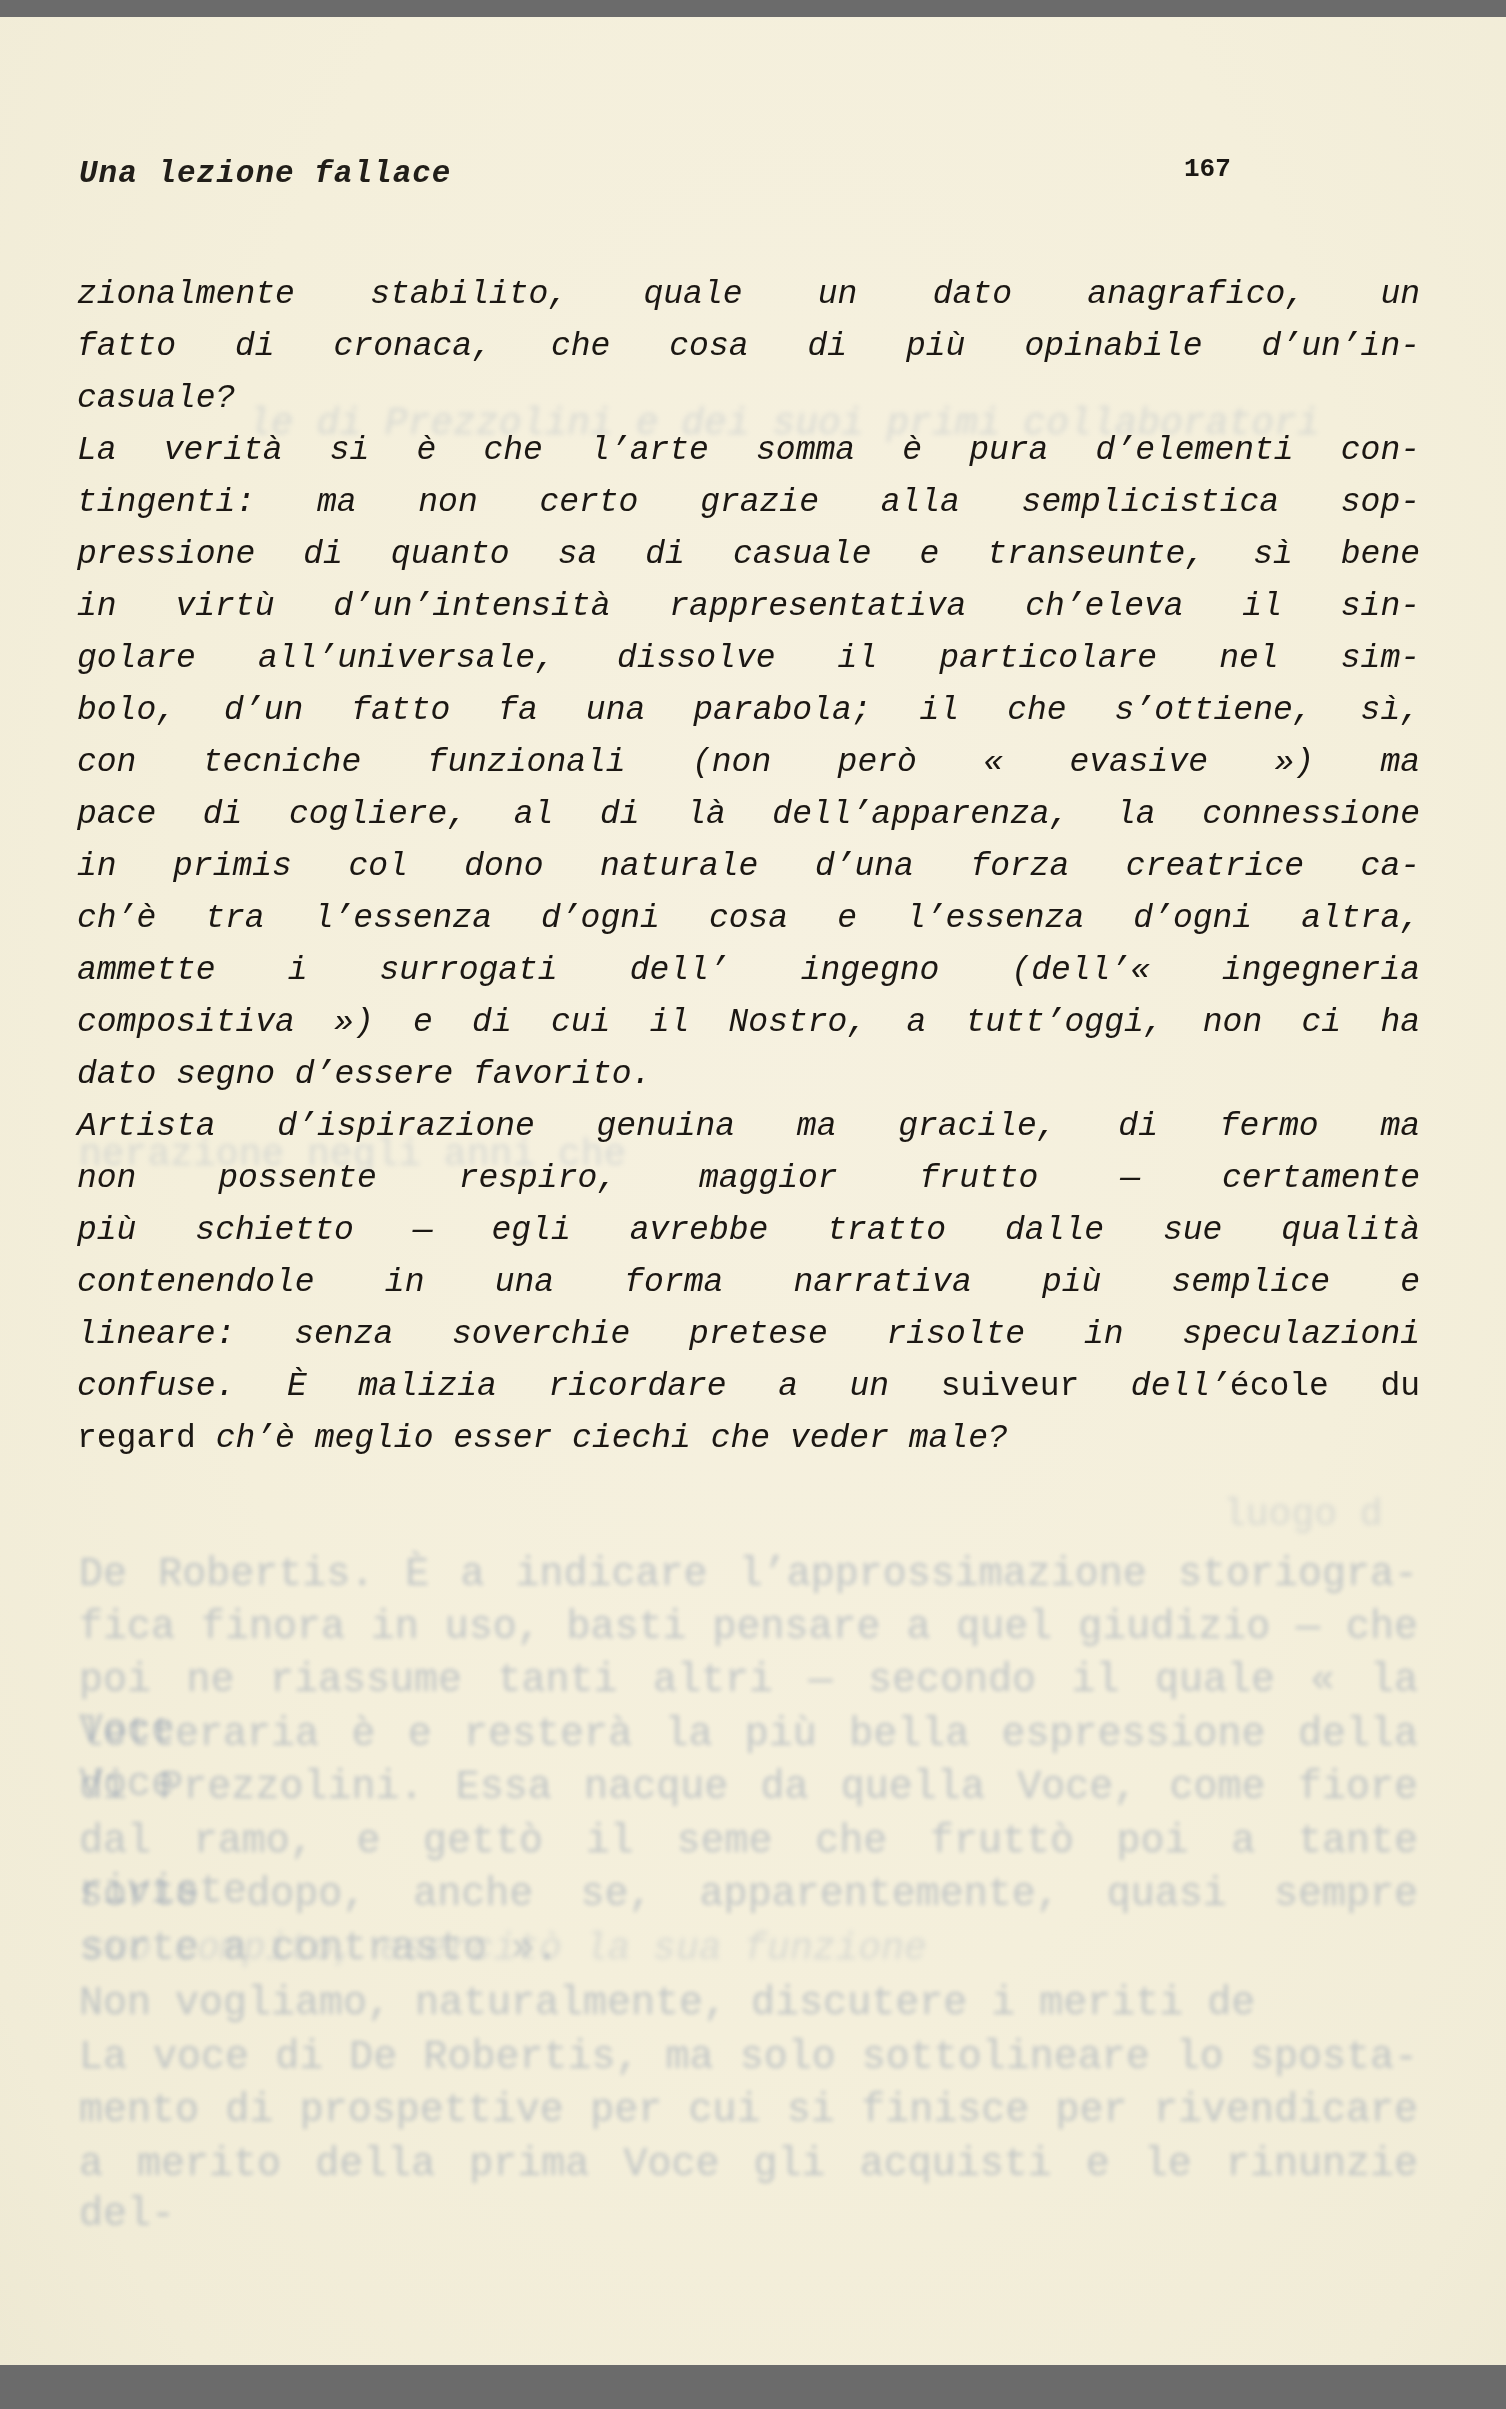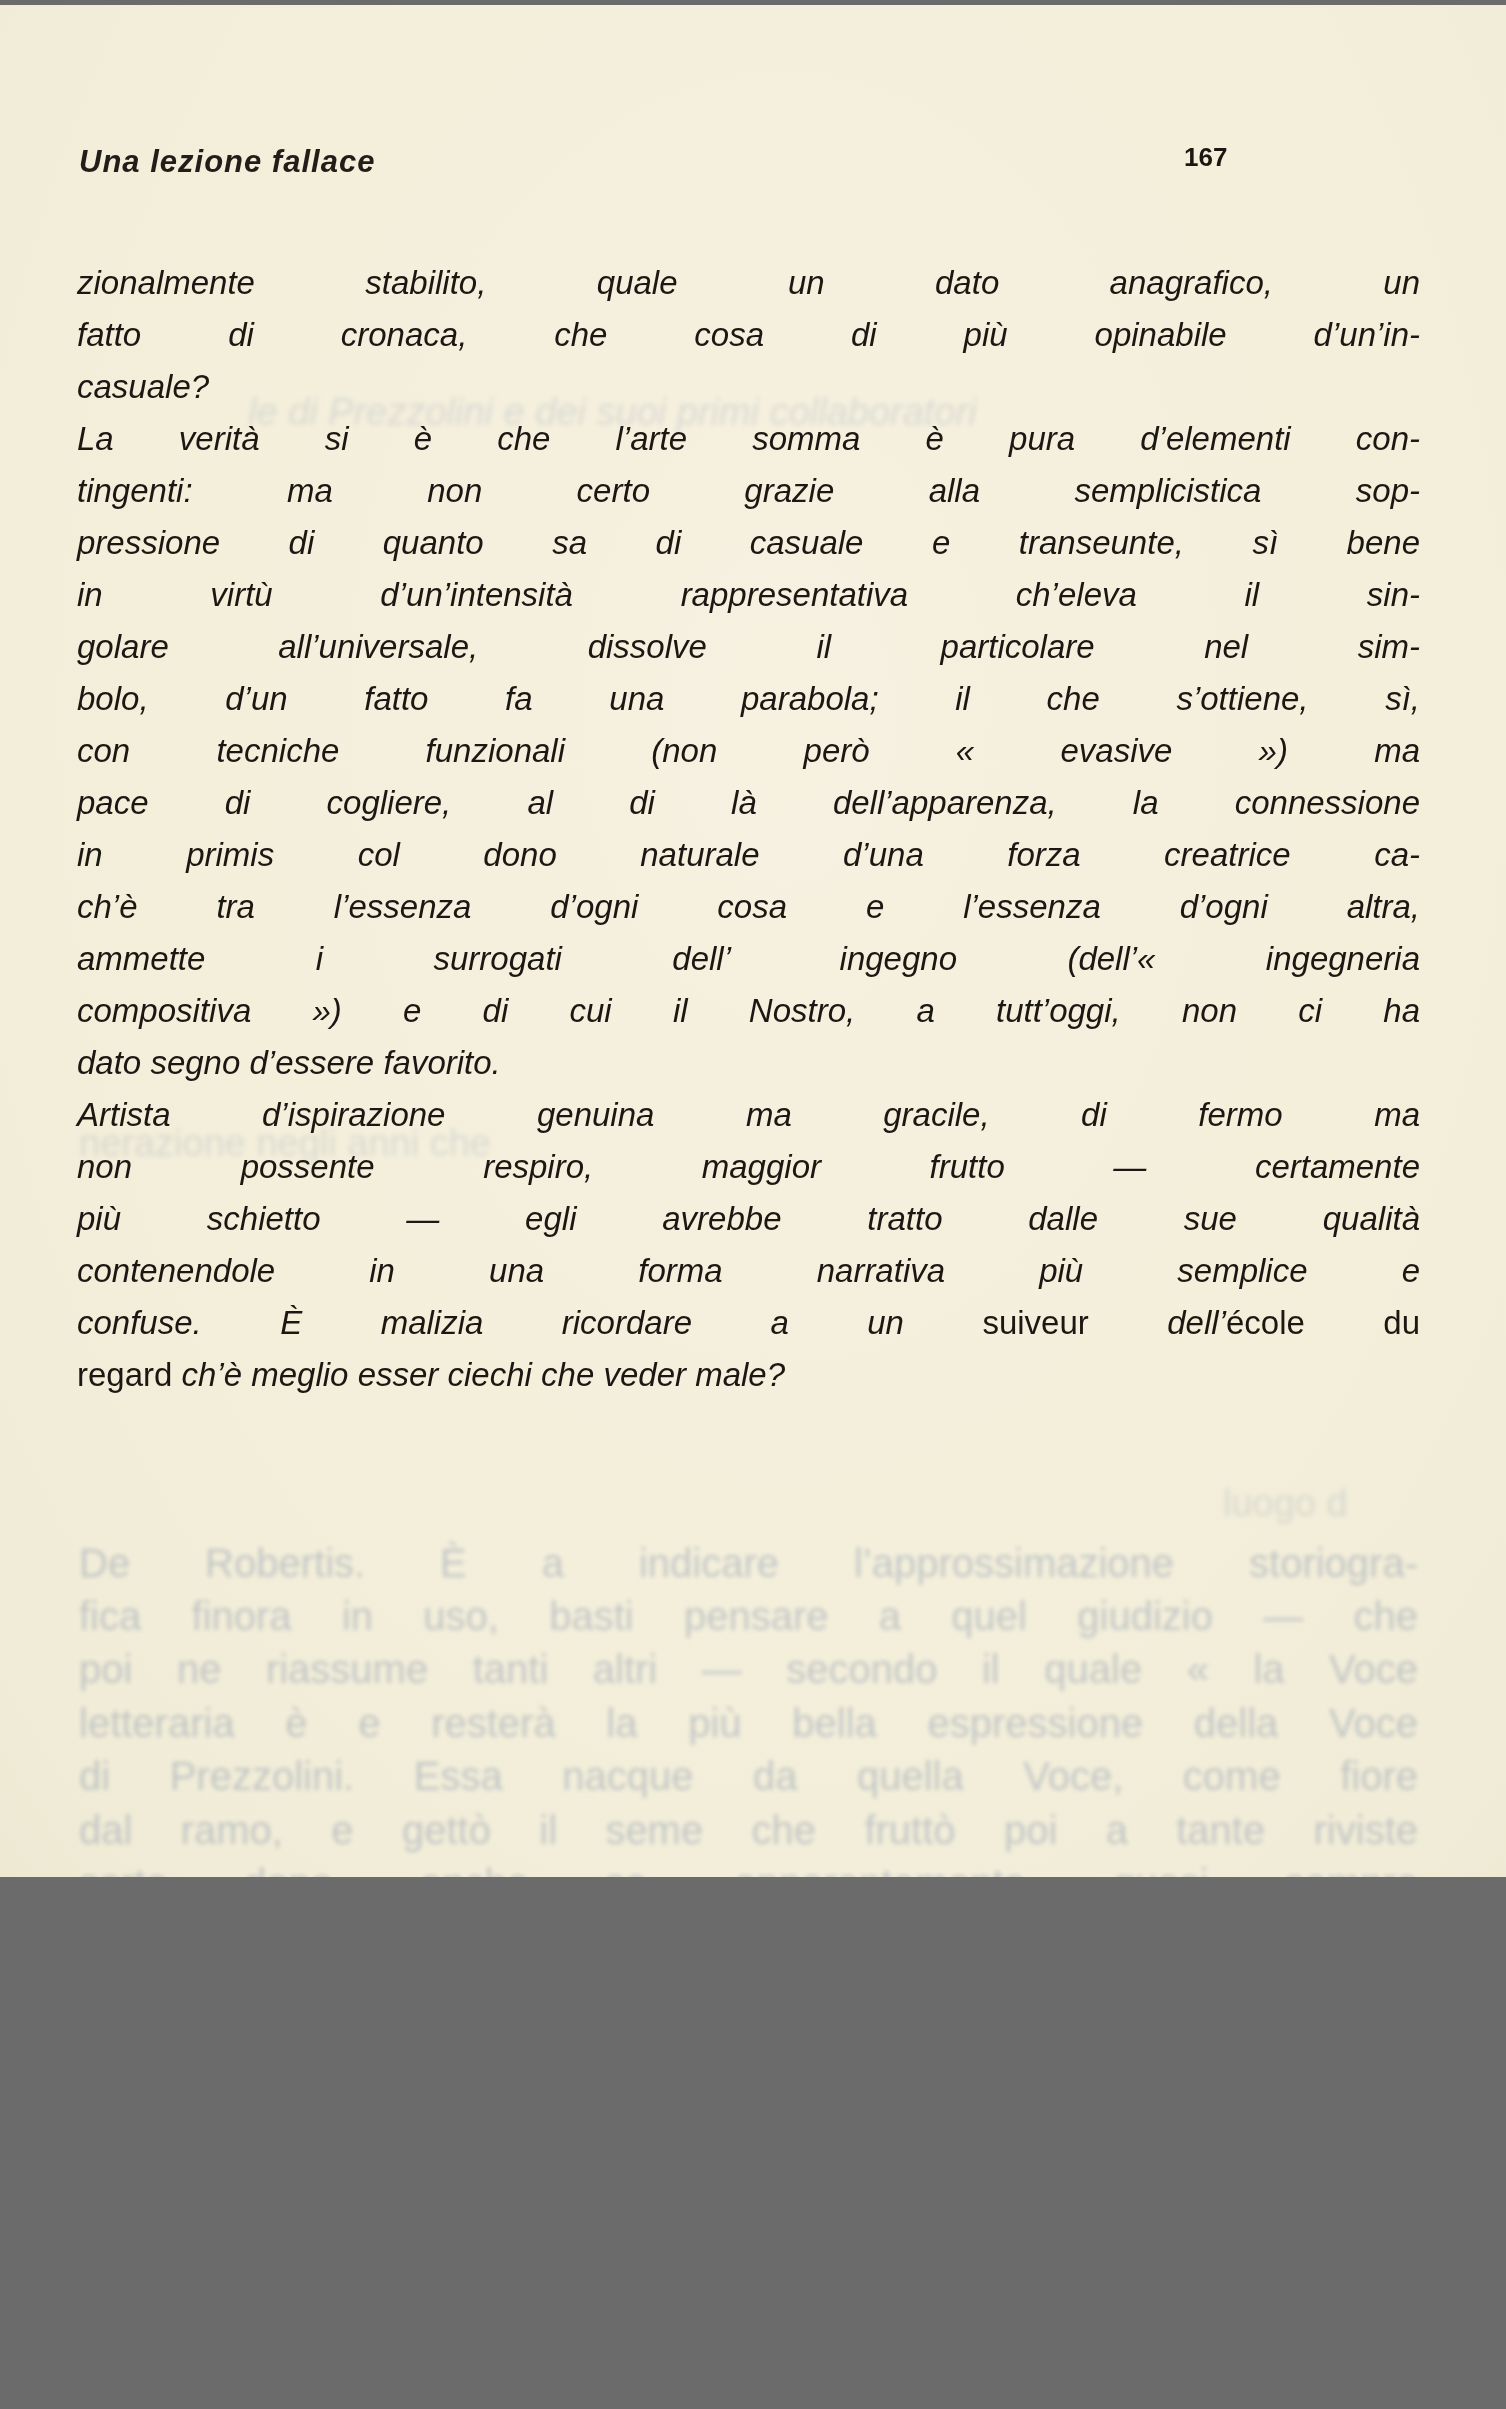--- a/index.html
+++ b/index.html
@@ -1,22 +1,22 @@
 <!DOCTYPE html>
 <html><head>
 <meta charset="utf-8">
 <style>
   html, body { margin: 0; padding: 0; background: #6b6b6b; }
   .page {
     position: relative;
-    width: 1507px; height: 1872px;
-    margin: 5px auto;
+    width: 1507px; height: 2348px;
+    margin: 17px auto;
     background: radial-gradient(ellipse at 52% 38%, #f6f1e0 0%, #f4efdb 55%, #f1ecd7 88%, #eee9d3 100%);
     overflow: hidden;
-    font-family: Liberation Sans, sans-serif;
+    font-family: Liberation Mono, monospace;
   }
   .header-title {
     position: absolute; left: 79px; top: 139px;
     font-size: 31px; font-style: italic; font-weight: 600;
     color: #211e19; letter-spacing: 1px;
   }
   .folio {
     position: absolute; left: 1184px; top: 137px;
     font-size: 26px; font-weight: 700; color: #1b1814;
   }
@@ -86,17 +86,18 @@
       <div class="line"><span class="it">pace di cogliere, al di là dell’apparenza, la connessione</span></div>
       <div class="line"><span class="it">in primis col dono naturale d’una forza creatrice ca-</span></div>
       <div class="line"><span class="it">ch’è tra l’essenza d’ogni cosa e l’essenza d’ogni altra,</span></div>
       <div class="line"><span class="it">ammette i surrogati dell’ ingegno (dell’« ingegneria</span></div>
       <div class="line"><span class="it">compositiva ») e di cui il Nostro, a tutt’oggi, non ci ha</span></div>
       <div class="line noj"><span class="it">dato segno d’essere favorito.</span></div>
       <div class="line"><span class="it">Artista d’ispirazione genuina ma gracile, di fermo ma</span></div>
       <div class="line"><span class="it">non possente respiro, maggior frutto — certamente</span></div>
       <div class="line"><span class="it">più schietto — egli avrebbe tratto dalle sue qualità</span></div>
       <div class="line"><span class="it">contenendole in una forma narrativa più semplice e</span></div>
+      <div class="line"><span class="it">lineare: senza soverchie pretese risolte in speculazioni</span></div>
       <div class="line"><span class="it">confuse. È malizia ricordare a un </span><span class="r">suiveur</span><span class="it"> dell’</span><span class="r">école du</span></div>
       <div class="line noj"><span class="r">regard</span><span class="it"> ch’è meglio esser ciechi che veder male?</span></div>
     </div>
 </div>
 
 
 </body></html>

